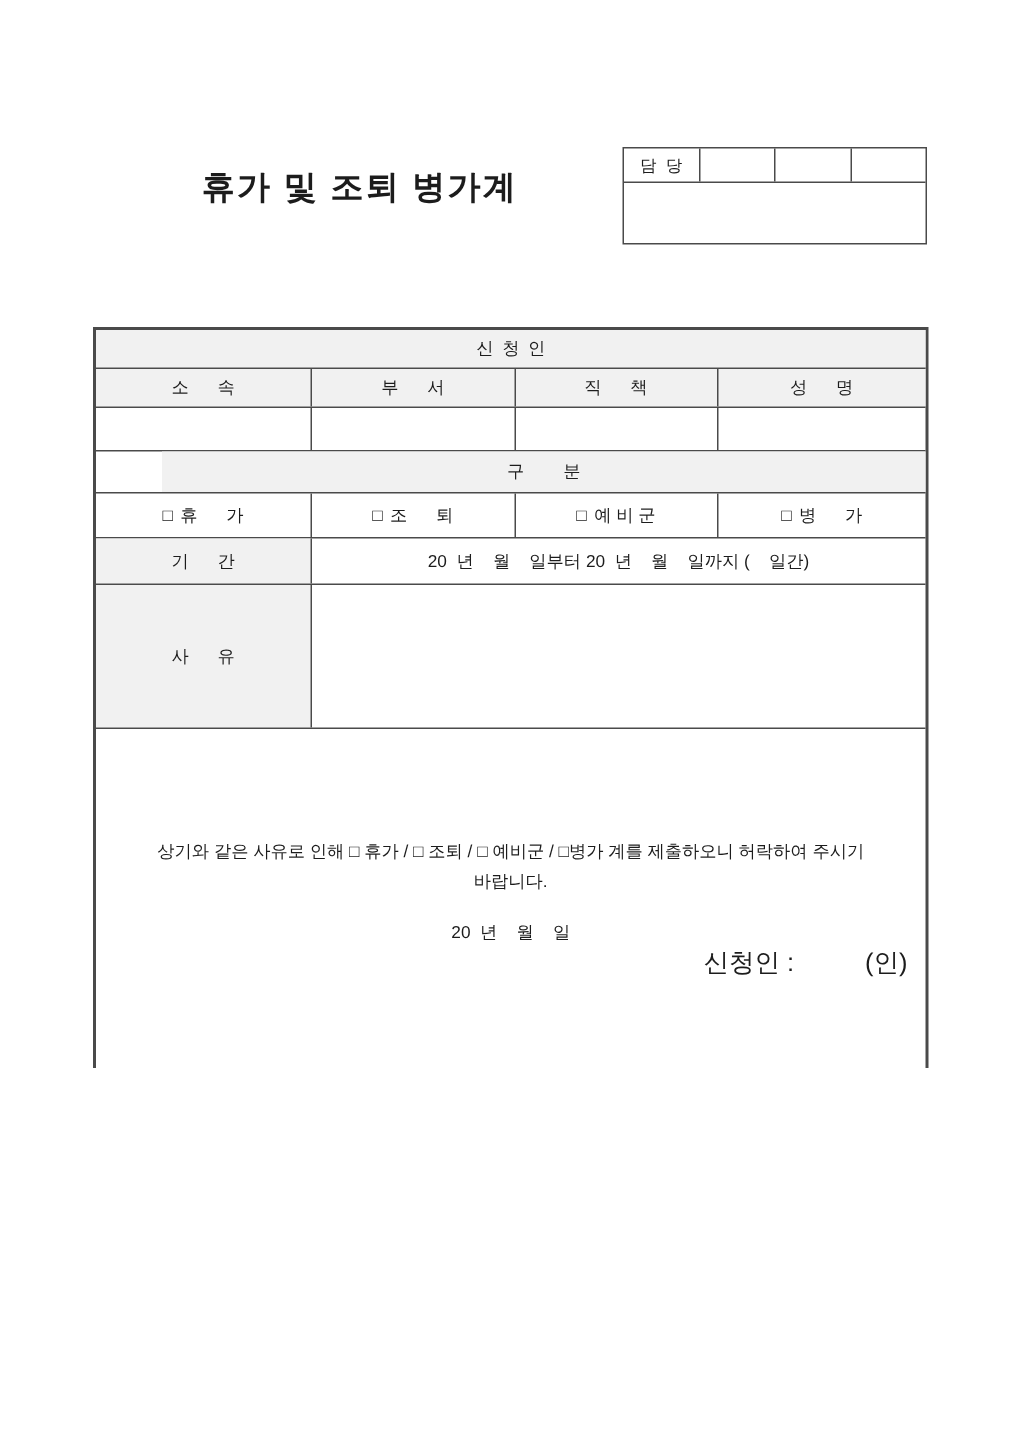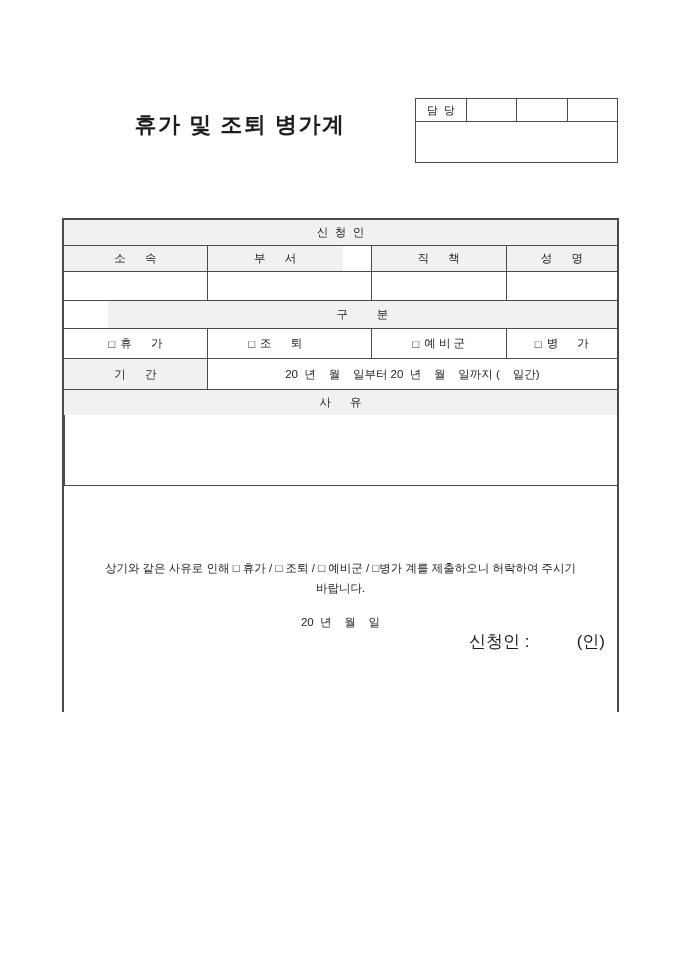--- a/index.html
+++ b/index.html
@@ -38,33 +38,33 @@
     border:2px solid var(--border);display:flex;flex-direction:column;box-sizing:border-box;
   }
   .row{display:flex;border-top:1px solid var(--border);flex:0 0 auto;}
   .row:first-child{border-top:none;}
   .r-sect{height:25px;}
   .r-head{height:25px;}
   .r-blank{height:28px;}
   .r-cat{height:27px;padding-left:44px;}
   .r-opts{height:29px;}
   .r-period{height:30px;}
-  .r-reason{height:95px;flex-direction:column;}
+  .r-reason{height:95px;}
   .r-bottom{flex:1 1 auto;}
   .cell{
     display:flex;align-items:center;justify-content:center;
     border-left:1px solid var(--border);font-size:11.5px;white-space:pre;
     box-sizing:border-box;min-width:0;
   }
   .cell:first-child{border-left:none;}
   .c1{flex:0 0 25.8%;}
   .c2{flex:0 0 24.6%;}
-  .c3{flex:0 0 24.4%;margin-left:28px;}
+  .c3{flex:0 0 24.4%;}
   .c4{flex:1;}
-  .span-all{flex:1;}
+  .span-all{flex:1;font-family:Liberation Serif, serif;}
   .span-rest{flex:1;}
   .shade{background:var(--shade);}
   .sect-label{font-size:11.5px;}
   .opt-box{margin-right:5px;}
   
   .bottom-cell{
     flex:1;display:flex;flex-direction:column;align-items:center;
     padding-top:72px;box-sizing:border-box;
   }
   .statement{font-size:11.5px;line-height:20px;text-align:center;white-space:pre;}

